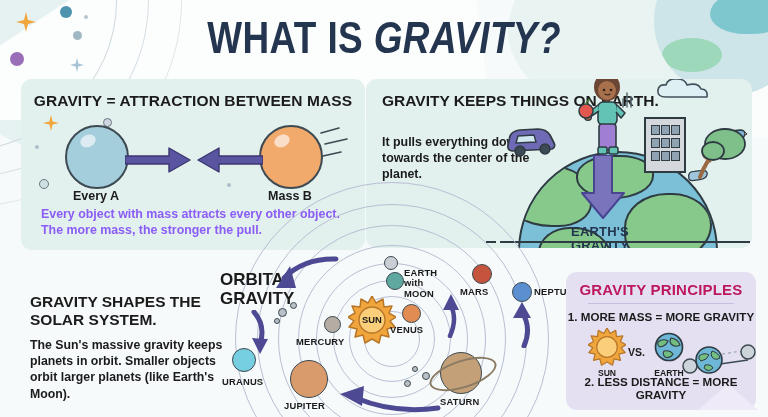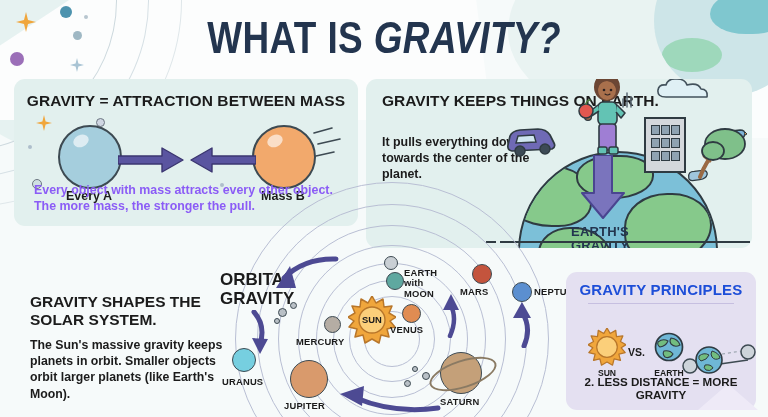--- a/index.html
+++ b/index.html
@@ -41,21 +41,21 @@
 
   
   .title{position:absolute;left:0;right:0;top:12px;text-align:center;
     font-family:"Liberation Sans Narrow","Liberation Sans",sans-serif;
     font-weight:bold;font-size:45px;letter-spacing:.5px;
     color:#23354f;transform:scaleX(.82);transform-origin:50% 50%;}
   .title .it{font-style:italic;}
 
   
   .card{position:absolute;border-radius:11px;}
-  .card-mass{left:14px;top:79px;width:344px;height:147px;background:#e2f0ee;}
+  .card-mass{left:21px;top:79px;width:344px;height:171px;background:#e2f0ee;}
   .card-earth{left:366px;top:79px;width:386px;height:169px;background:#e2f0ee;
     overflow:hidden;}
   .card-principles{left:566px;top:272px;width:190px;height:138px;background:#e4e0f1;}
 
   .h-mass{position:absolute;left:0;right:0;top:13px;text-align:center;
     font-family:"Liberation Sans Narrow","Liberation Sans",sans-serif;
     font-weight:bold;font-size:15.5px;color:#1b1b1b;letter-spacing:.1px;}
   .card-body-mass{position:absolute;left:20px;right:16px;bottom:11px;
     font-size:12.4px;font-weight:bold;line-height:1.28;color:#8b5cf6;}
 
@@ -127,21 +127,21 @@
     font-family:"Liberation Sans Narrow","Liberation Sans",sans-serif;
     font-weight:bold;font-size:9.4px;color:#1b1b1b;}
   .orbital-gravity{position:absolute;left:2px;top:10px;width:72px;
     font-family:"Liberation Sans Narrow","Liberation Sans",sans-serif;
     font-weight:bold;font-size:17px;line-height:1.12;color:#1b1b1b;}
   .curve-arrow{position:absolute;}
 
   
   .h-princ{position:absolute;left:0;right:0;top:9px;text-align:center;
     font-family:"Liberation Sans Narrow","Liberation Sans",sans-serif;
-    font-weight:bold;font-size:15px;color:#1d4ed8;letter-spacing:.2px;}
+    font-weight:bold;font-size:15px;color:#be185d;letter-spacing:.2px;}
   .princ-rule{position:absolute;left:22px;right:22px;top:31px;height:1.4px;
     background:#c6bfe0;}
   .princ-1{position:absolute;left:0;right:0;top:38px;text-align:center;
     font-family:"Liberation Sans Narrow","Liberation Sans",sans-serif;
     font-weight:bold;font-size:11.6px;color:#1b1b1b;}
   .princ-2{position:absolute;left:0;right:0;bottom:9px;text-align:center;
     font-family:"Liberation Sans Narrow","Liberation Sans",sans-serif;
     font-weight:bold;font-size:11.6px;color:#1b1b1b;}
   .vs{position:absolute;left:62px;top:74px;
     font-family:"Liberation Sans Narrow","Liberation Sans",sans-serif;
@@ -422,20 +422,21 @@
     <div class="pl" style="left:204px;top:112px;width:6px;height:6px;background:#b9c0c6;"></div>
     <div class="pl" style="left:194px;top:106px;width:4px;height:4px;background:#b9c0c6;"></div>
     <div class="pl" style="left:186px;top:120px;width:5px;height:5px;background:#b9c0c6;"></div>
 
     <div style="position:absolute;left:210px;top:100px;width:66px;height:24px;border:2px solid #8a7a63;border-radius:50%;transform:rotate(-18deg);"></div>
   </div>
 
   <div class="card card-principles">
     <div class="h-princ">GRAVITY PRINCIPLES</div>
     <div class="princ-rule"></div>
+    <div class="princ-1">1. MORE MASS = MORE GRAVITY</div>
 
     <div class="princ-sun">
       <svg width="38" height="38" viewBox="0 0 48 48">
         <path d="M24 0 L28 7 L35 3 L36 11 L44 10 L41 17 L48 21 L42 25 L47 31 L39 33 L41 41 L33 39 L31 47 L24 43 L17 47 L15 39 L7 41 L9 33 L1 31 L6 25 L0 21 L7 17 L4 10 L12 11 L13 3 L20 7 Z" fill="#f0a63c" stroke="#b8762a" stroke-width="1.6" stroke-linejoin="round"></path>
         <circle cx="24" cy="24" r="13" fill="#fbcf7a" stroke="#b8762a" stroke-width="1.5"></circle>
       </svg>
     </div>
     <div class="mini-lbl" style="left:16px;top:96px;width:50px;">SUN</div>
 
     <div class="vs">VS.</div>

